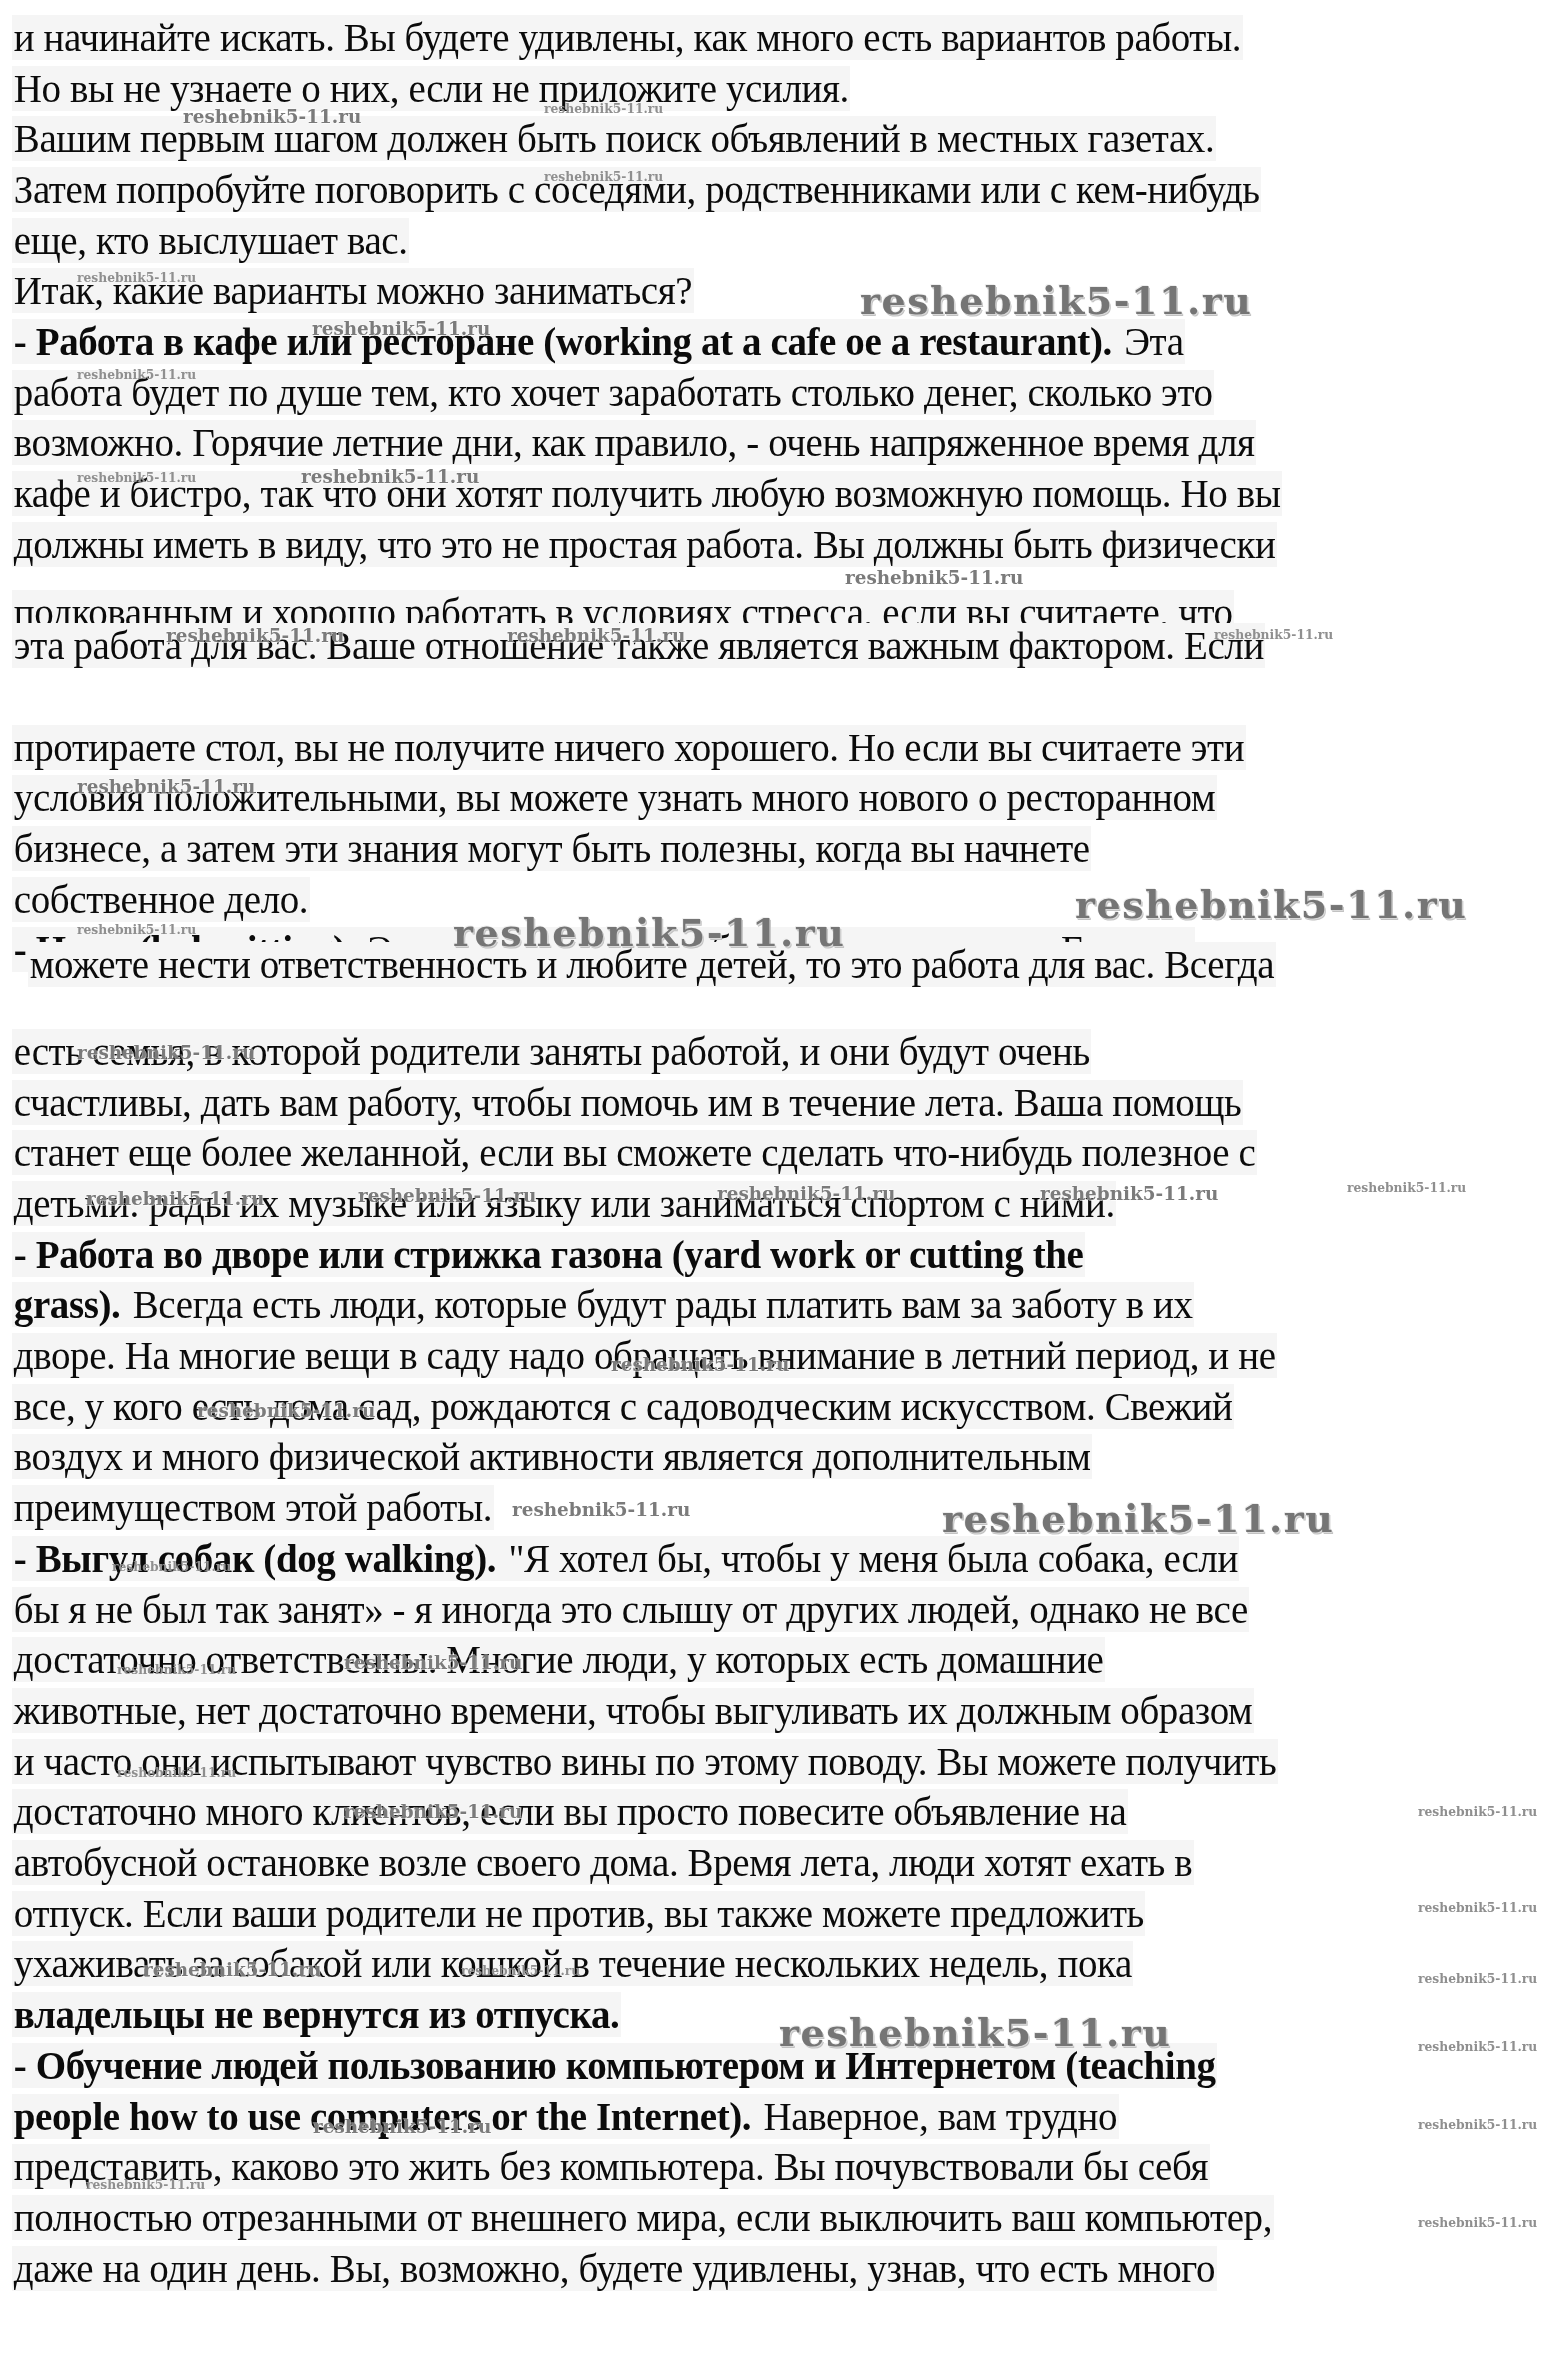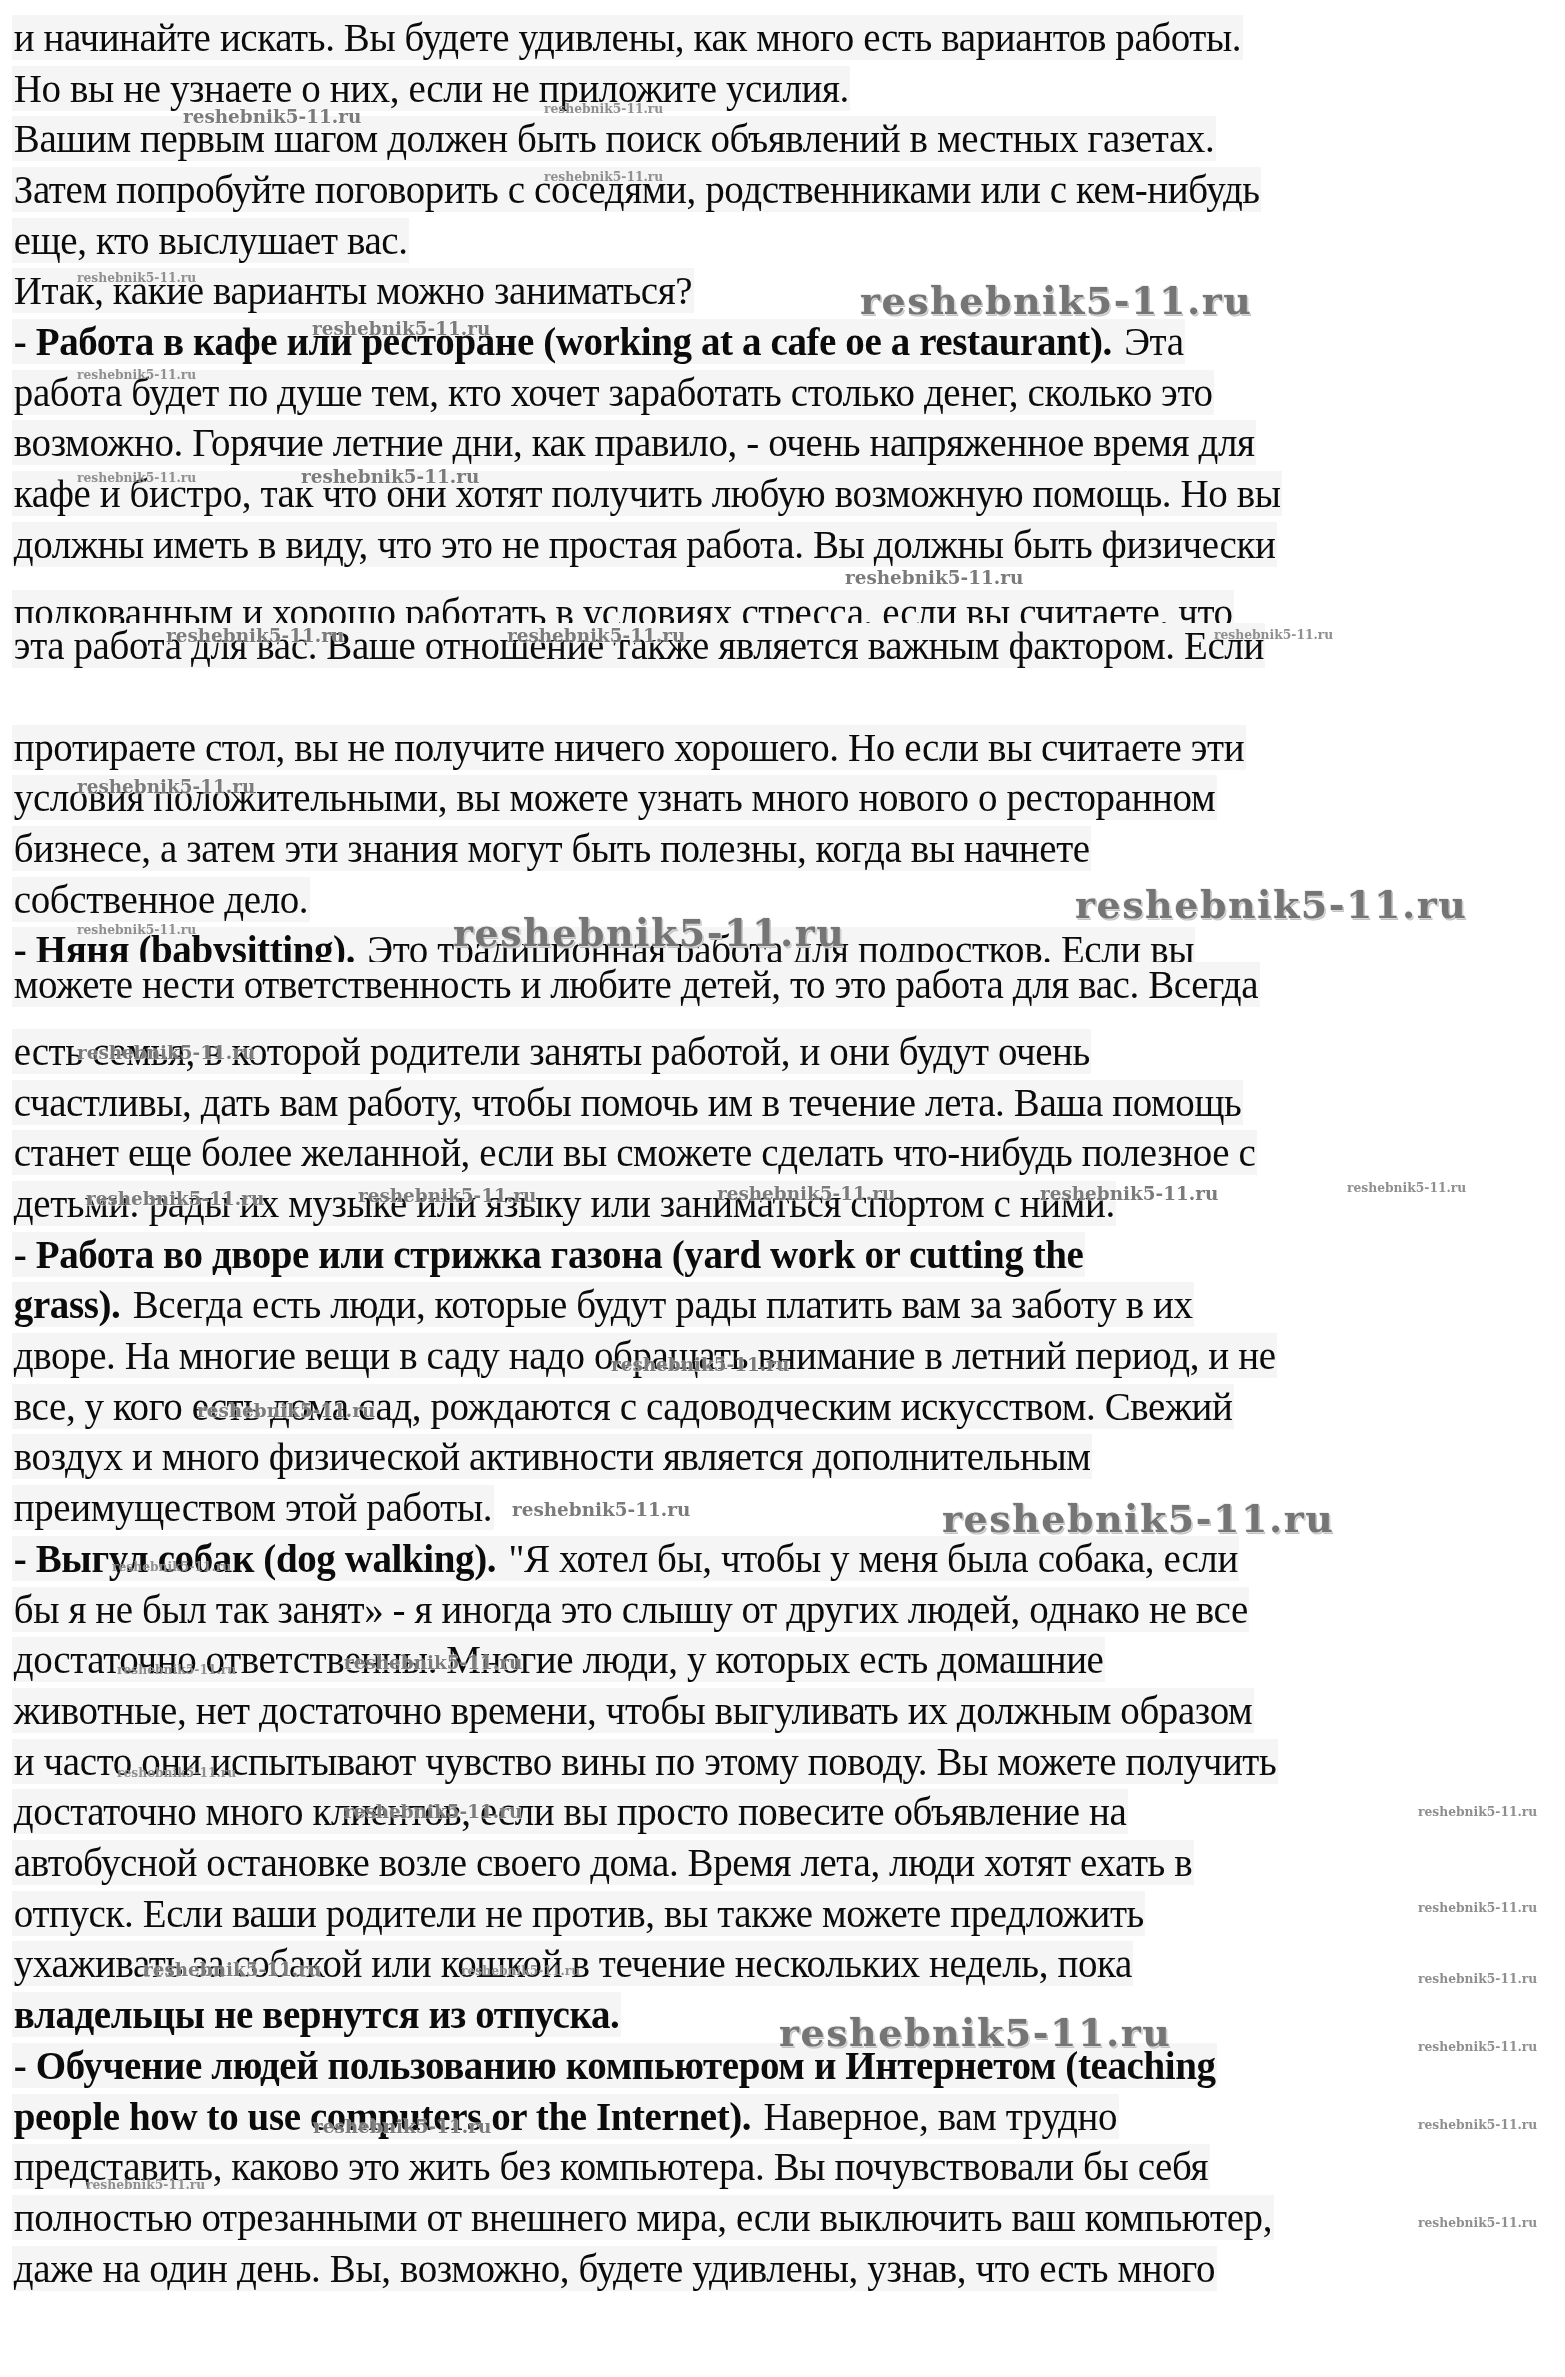--- a/index.html
+++ b/index.html
@@ -71,21 +71,21 @@
     <div class="text-line" style="top: 422px;"><span>возможно. Горячие летние дни, как правило, - очень напряженное время для</span></div>
     <div class="text-line" style="top: 473px;"><span>кафе и бистро, так что они хотят получить любую возможную помощь. Но вы</span></div>
     <div class="text-line" style="top: 524px;"><span>должны иметь в виду, что это не простая работа. Вы должны быть физически</span></div>
     <div class="text-line" style="top: 575px; margin-top: 17px;"><span>подкованным и хорошо работать в условиях стресса, если вы считаете, что</span></div>
     <div class="text-line" style="top: 625px;"><span>эта работа для вас. Ваше отношение также является важным фактором. Если</span></div>
     <div class="text-line" style="top: 727px;"><span>протираете стол, вы не получите ничего хорошего. Но если вы считаете эти</span></div>
     <div class="text-line" style="top: 777px;"><span>условия положительными, вы можете узнать много нового о ресторанном</span></div>
     <div class="text-line" style="top: 828px;"><span>бизнесе, а затем эти знания могут быть полезны, когда вы начнете</span></div>
     <div class="text-line" style="top: 879px;"><span>собственное дело.</span></div>
     <div class="text-line" style="top: 929px;"><span class="bold">- Няня (babysitting).</span><span> Это традиционная работа для подростков. Если вы</span></div>
-    <div class="text-line" style="top: 964px;"><span>можете нести ответственность и любите детей, то это работа для вас. Всегда</span></div>
+    <div class="text-line" style="top: 944px; margin-left: 16px;"><span>можете нести ответственность и любите детей, то это работа для вас. Всегда</span></div>
     <div class="text-line" style="top: 1031px;"><span>есть семья, в которой родители заняты работой, и они будут очень</span></div>
     <div class="text-line" style="top: 1082px;"><span>счастливы, дать вам работу, чтобы помочь им в течение лета. Ваша помощь</span></div>
     <div class="text-line" style="top: 1132px;"><span>станет еще более желанной, если вы сможете сделать что-нибудь полезное с</span></div>
     <div class="text-line" style="top: 1183px;"><span>детьми: рады их музыке или языку или заниматься спортом с ними.</span></div>
     <div class="text-line" style="top: 1234px;"><span class="bold">- Работа во дворе или стрижка газона (yard work or cutting the</span></div>
     <div class="text-line" style="top: 1284px;"><span class="bold">grass).</span><span> Всегда есть люди, которые будут рады платить вам за заботу в их</span></div>
     <div class="text-line" style="top: 1335px;"><span>дворе. На многие вещи в саду надо обращать внимание в летний период, и не</span></div>
     <div class="text-line" style="top: 1386px;"><span>все, у кого есть дома сад, рождаются с садоводческим искусством. Свежий</span></div>
     <div class="text-line" style="top: 1436px;"><span>воздух и много физической активности является дополнительным</span></div>
     <div class="text-line" style="top: 1487px;"><span>преимуществом этой работы.</span></div>

